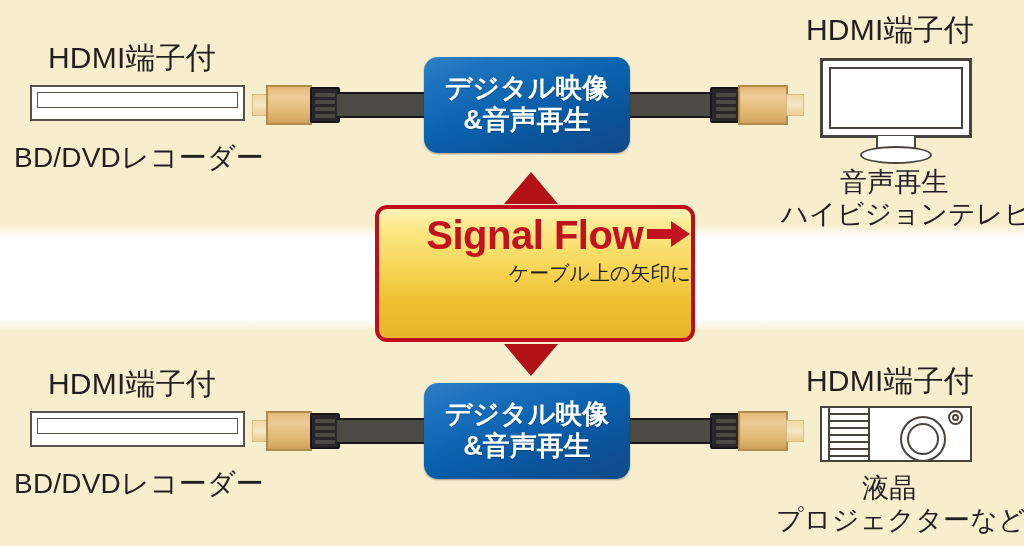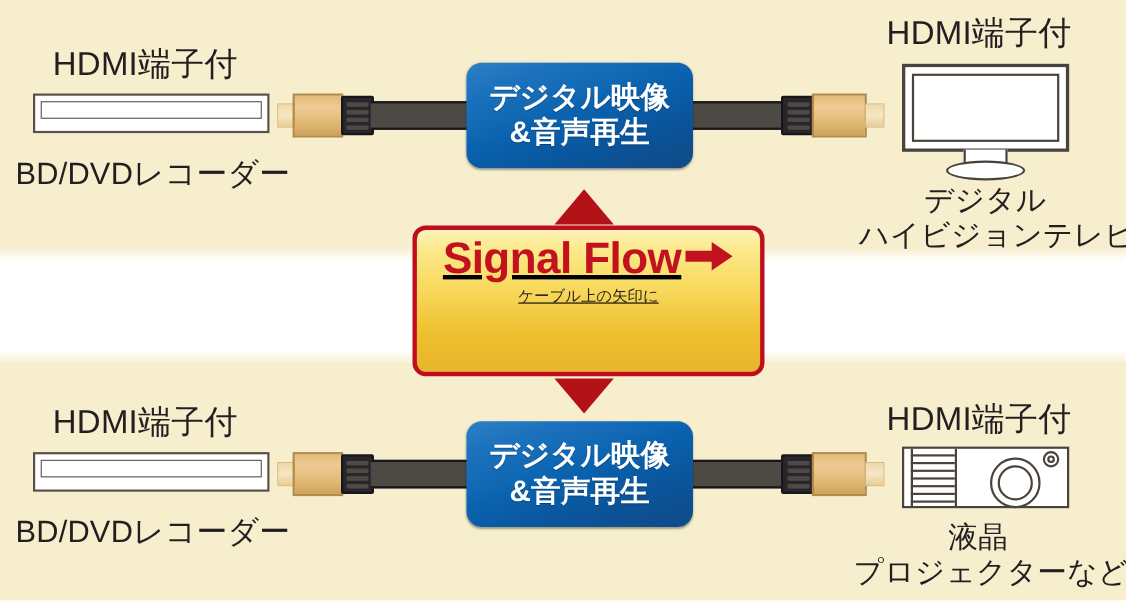--- a/index.html
+++ b/index.html
@@ -103,21 +103,21 @@
   }
 
   
   .flowplate{
     position:absolute;
     box-sizing:border-box;
     border:4px solid #c00d1e;
     border-radius:12px;
     background:linear-gradient(to bottom,#fdf3b8 0%,#fce98a 14%,#f8d95c 42%,#eec02f 72%,#e7b62a 100%);
     display:flex;flex-direction:column;
-    align-items:center;justify-content:flex-start;text-decoration:underline;
+    align-items:flex-end;justify-content:flex-start;
   }
   .flow-title{
     display:flex;align-items:center;justify-content:center;
     color:#c2121f;
     font-weight:700;
     letter-spacing:-.5px;
   }
   .flow-arrow{
     position:relative;
     display:inline-block;
@@ -231,37 +231,37 @@
     <div class="lbl" style="left:806px;top:10px;font-size:30px;">HDMI端子付</div>
 
     <div class="tv" style="left:820px;top:58px;width:152px;height:100px;">
       <div class="tv-frame" style="width:152px;height:80px;">
         <div class="tv-screen"></div>
       </div>
       <div class="tv-neck" style="left:56px;top:78px;width:40px;height:14px;"></div>
       <div class="tv-base" style="left:40px;top:88px;width:72px;height:18px;"></div>
     </div>
 
-    <div class="lbl" style="left:840px;top:164px;font-size:27px;">デジタル</div>
+    <div class="lbl" style="left:840px;top:164px;font-size:27px;">音声再生</div>
     <div class="lbl" style="left:781px;top:196px;font-size:27px;">ハイビジョンテレビ</div>
   </div>
 
   <div>
     <div class="tri tri-up" style="left:504px;top:172px;"></div>
 
     <div class="flowplate" style="left:375px;top:205px;width:320px;height:137px;">
       <div class="flow-title" style="margin-top:4px;font-size:40px;">
         <span>Signal Flow</span>
         <span class="flow-arrow">
           <svg width="44" height="30" viewBox="0 0 44 30" aria-hidden="true">
             <path d="M0 10 H24 V2 L43 15 L24 28 V20 H0 Z" fill="#c2121f"></path>
           </svg>
         </span>
       </div>
-      <div class="flow-sub" style="margin-top:2px;font-size:14px;">
+      <div class="flow-sub" style="margin-top:2px;font-size:20px;">
         <div>ケーブル上の矢印に</div>
       </div>
     </div>
 
     <div class="tri tri-down" style="left:504px;top:344px;"></div>
   </div>
 
   <div class="row row-bottom">
 
     <div class="lbl" style="left:48px;top:58px;font-size:30px;">HDMI端子付</div>

